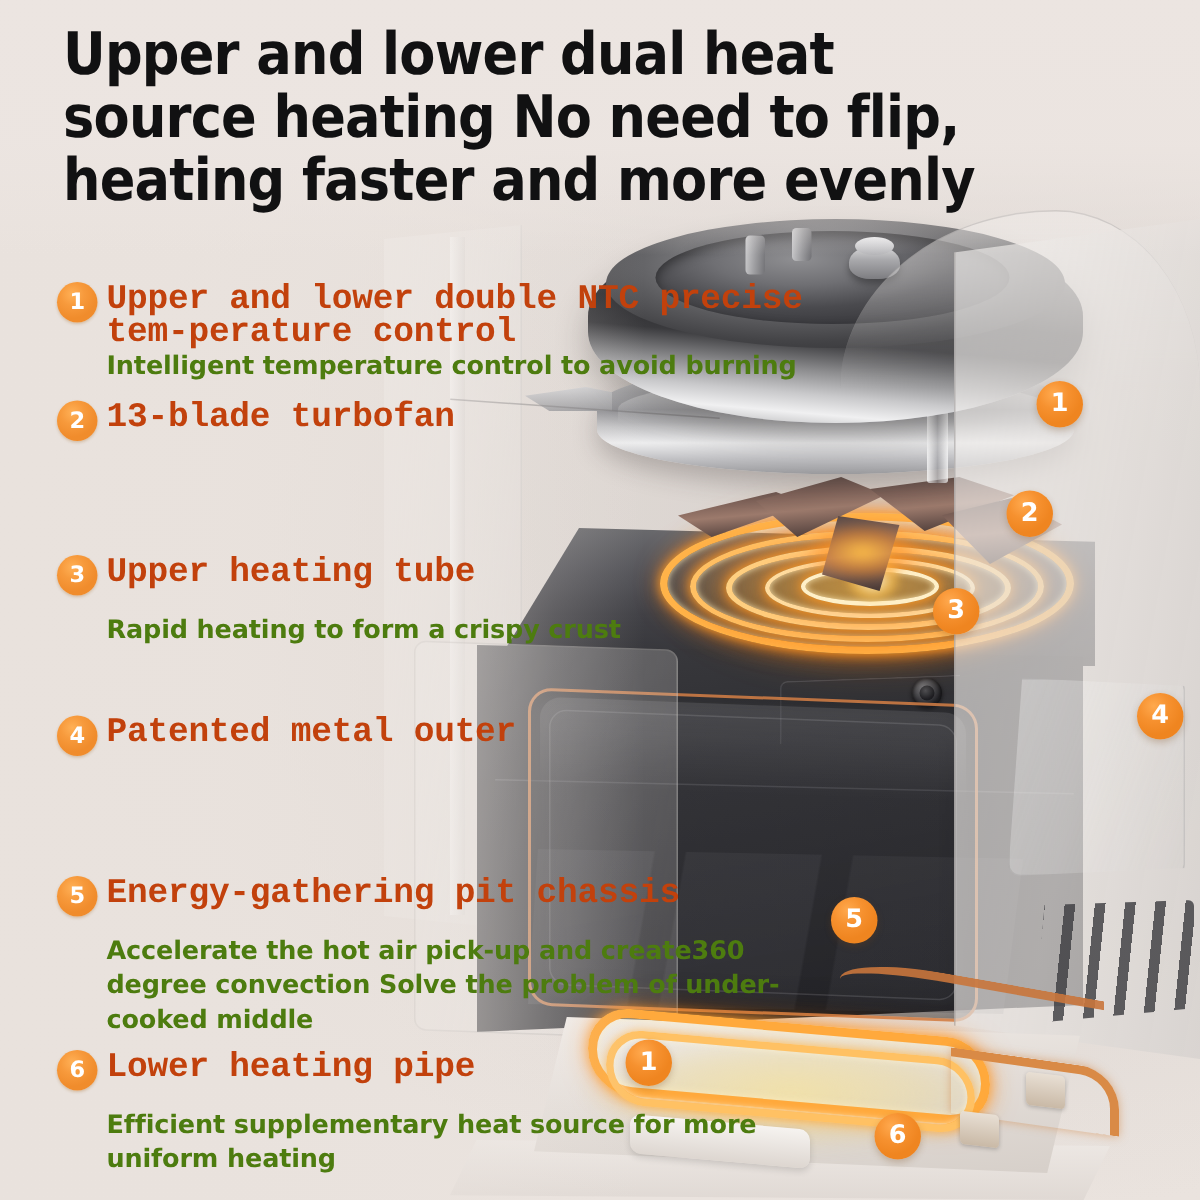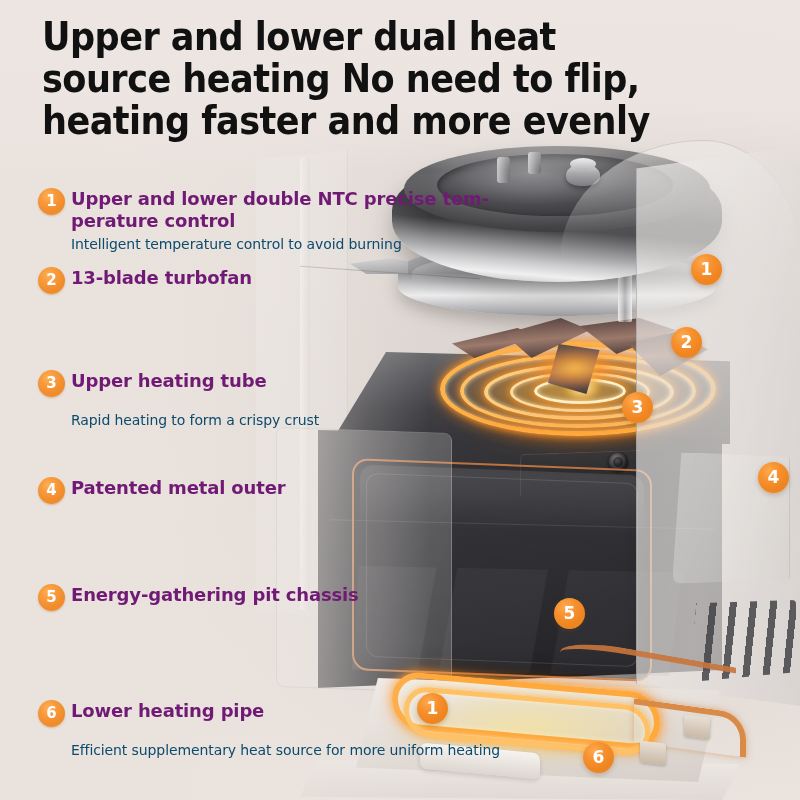--- a/index.html
+++ b/index.html
@@ -500,32 +500,34 @@
     font-size: 15px;
     font-weight: 700;
     line-height: 27px;
     text-align: center;
     box-shadow: 0 1px 2px rgba(160,100,30,.30);
   }
 
   .feature-text { margin-left: 33px; }
 
   .feature-heading {
-    font-size: 18px;
+    font-size: 23px;
     font-weight: 700;
     line-height: 22px;
-    color: #701a75;
+    color: #c2410c;
     letter-spacing: -0.15px;
+    font-family: Liberation Mono, monospace;
   }
 
   .feature-body {
-    font-size: 14px;
+    font-size: 17px;
     line-height: 23px;
-    color: #0c4a6e;
+    color: #4d7c0f;
     letter-spacing: -0.1px;
+    font-weight: bold;
   }
   .gap-sm .feature-body { margin-top: 1px; }
   .gap-lg .feature-body { margin-top: 17px; }
 
   
   .callout {
     position: absolute;
     width: 31px; height: 31px;
     border-radius: 50%;
     background: radial-gradient(62% 62% at 36% 28%, #ffa94e 0%, #f6912f 52%, #ef8520 100%);
@@ -646,20 +648,21 @@
       <span class="badge">4</span>
       <div class="feature-text">
         <div class="feature-heading">Patented metal outer</div>
       </div>
     </div>
 
     <div class="feature-item gap-lg" style="top:584px">
       <span class="badge">5</span>
       <div class="feature-text">
         <div class="feature-heading">Energy-gathering pit chassis</div>
+        <div class="feature-body">Accelerate the hot air pick-up and create360 degree convection Solve the problem of under-cooked middle</div>
       </div>
     </div>
 
     <div class="feature-item gap-lg" style="top:700px">
       <span class="badge">6</span>
       <div class="feature-text">
         <div class="feature-heading">Lower heating pipe</div>
         <div class="feature-body">Efficient supplementary heat source for more uniform heating</div>
       </div>
     </div>

